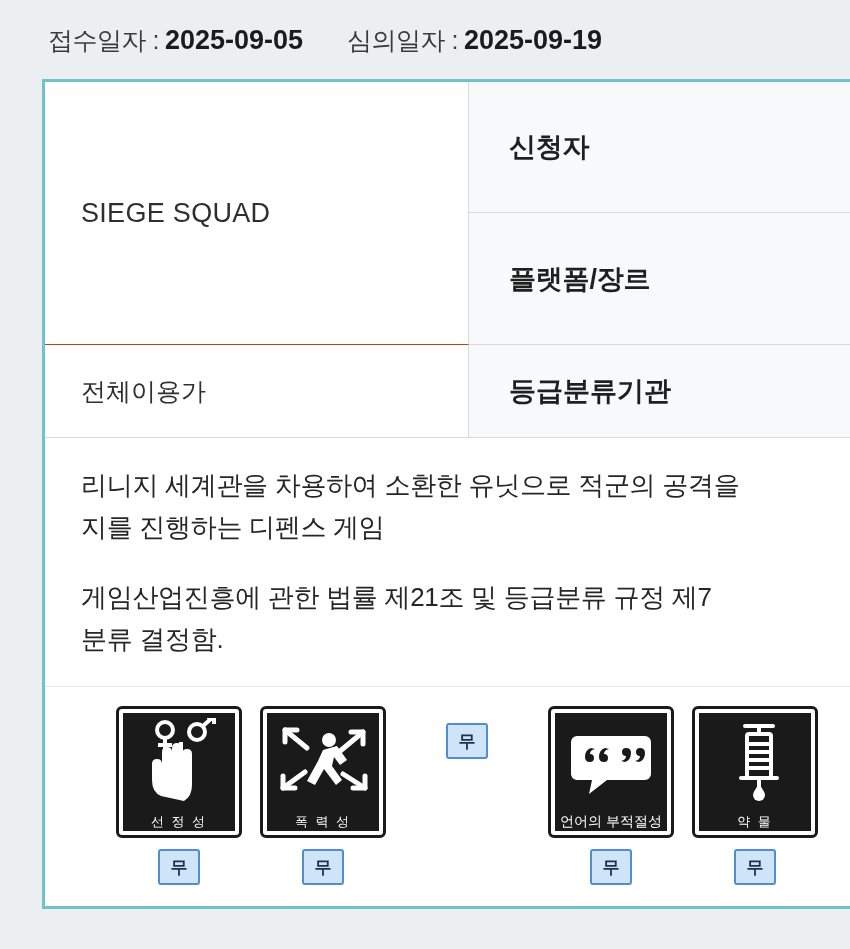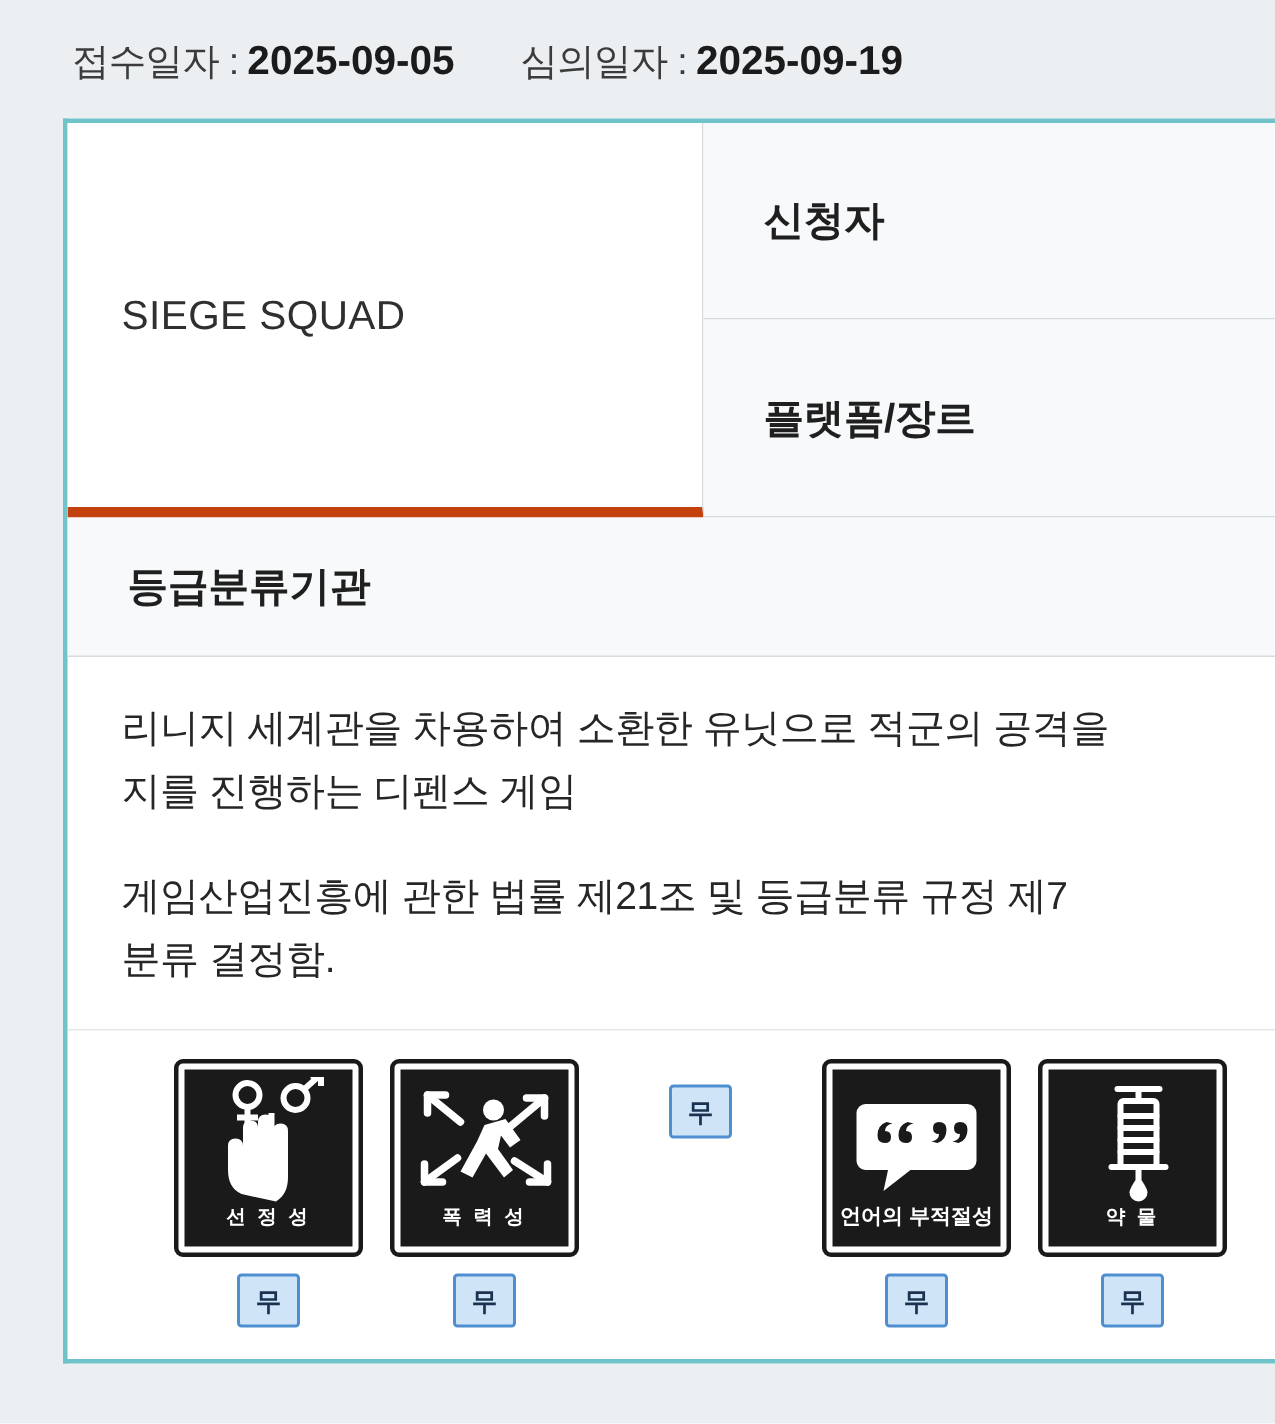--- a/index.html
+++ b/index.html
@@ -73,21 +73,21 @@
     box-sizing: border-box;
     display: flex;
     align-items: center;
   }
 
   .title-cell {
     width: 424px;
     min-height: 263px;
     padding: 0 0 0 36px;
     border-right: 1px solid #d7dbdd;
-    border-bottom: 7px solid #c2410c;
+    border-bottom: 1px solid #c2410c;
     background: #ffffff;
     font-size: 27px;
     color: #2f2f2f;
     letter-spacing: 0.3px;
   }
 
   .right-col {
     flex: 1;
     display: flex;
     flex-direction: column;
@@ -184,24 +184,24 @@
     display: flex;
     align-items: center;
     justify-content: center;
   }
   .icon-art svg { display: block; }
   .icon-caption {
     position: relative;
     width: 100%;
     text-align: center;
     font-size: 13px;
-    font-weight: bold;
+    font-weight: normal;
     color: #ffffff;
     letter-spacing: 2px;
-    padding-bottom: 14px;
+    padding-bottom: 3px;
     line-height: 1;
   }
   .icon-caption.small {
     font-size: 14px;
     letter-spacing: 0px;
   }
   .badge {
     margin-top: 14px;
     width: 38px;
     height: 32px;
@@ -238,20 +238,21 @@
       <div class="cell title-cell">
         <span>SIEGE SQUAD</span>
       </div>
       <div class="right-col">
         <div class="right-cell">신청자</div>
         <div class="right-cell last">플랫폼/장르</div>
       </div>
     </div>
 
     <div class="row">
+      <div class="cell rating-cell">전체이용가</div>
       <div class="cell org-cell">등급분류기관</div>
     </div>
 
     <div class="desc">
       <p>리니지 세계관을 차용하여 소환한 유닛으로 적군의 공격을</p>
       <p>지를 진행하는 디펜스 게임</p>
       <div class="gap"></div>
       <p>게임산업진흥에 관한 법률 제21조 및 등급분류 규정 제7</p>
       <p>분류 결정함.</p>
     </div>

